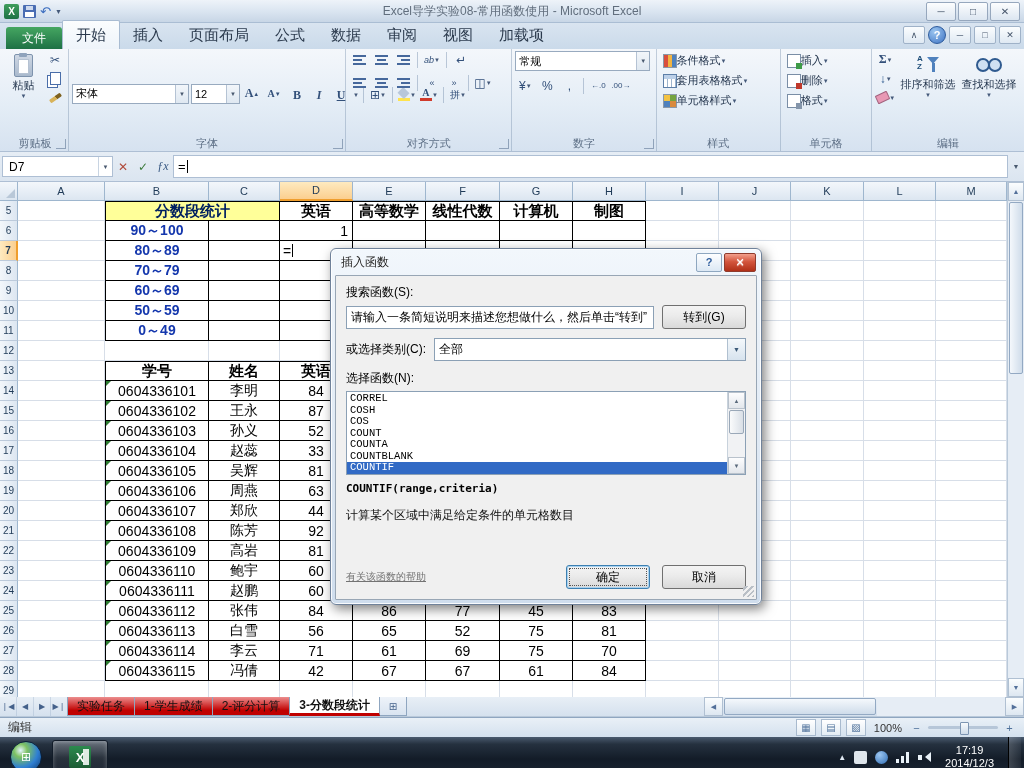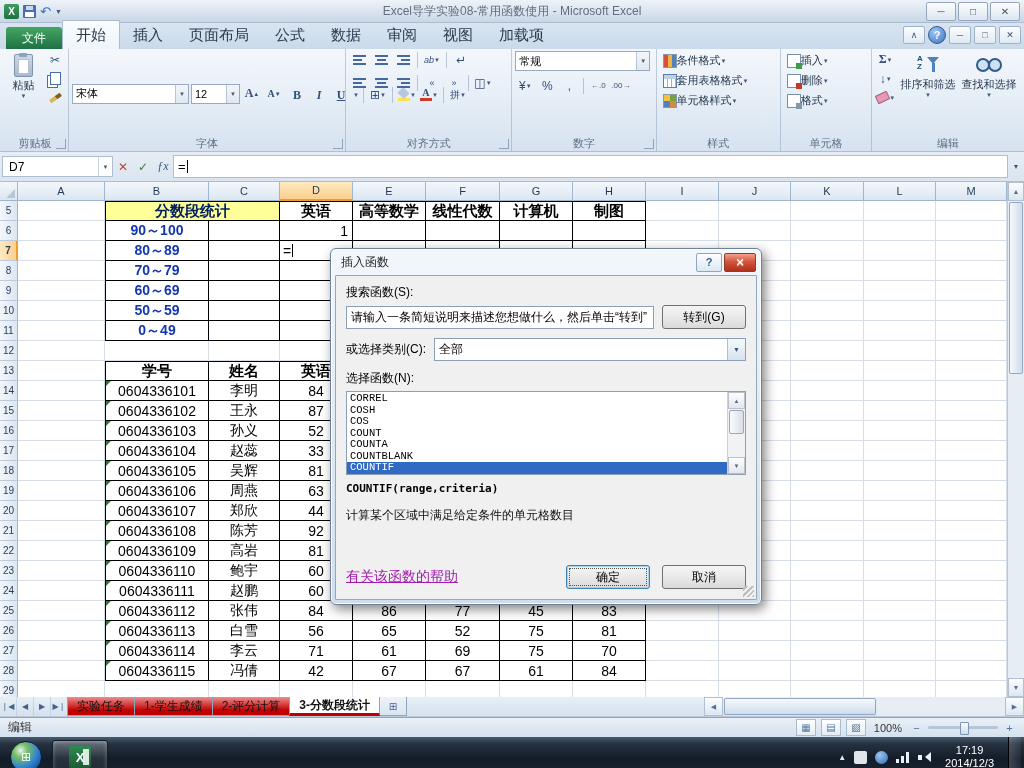--- a/index.html
+++ b/index.html
@@ -234,21 +234,21 @@
   .fitems{flex:1;overflow:hidden;font-family:Liberation Mono, monospace;font-size:10.5px;padding-top:1px}
   .fitem{height:11.5px;line-height:11.5px;padding-left:3px}
   .fitem.sel{background:#316ac5;color:#fff}
   .lscroll{width:17px;border-left:1px solid #c8d2dc;background:#f1f2f4;display:flex;flex-direction:column}
   .lsarrow{height:15px;border:1px solid #b9c2cc;background:linear-gradient(#fdfdfe,#e3e7ec);
     display:flex;align-items:center;justify-content:center;font-size:6px;color:#5a6a7c}
   .lsthumb{height:22px;margin:1px;background:linear-gradient(90deg,#fafbfc,#d9dfe6);border:1px solid #9aa8b8;border-radius:2px}
   .sig{font-family:"DejaVu Sans Mono",monospace;font-size:11px;font-weight:bold;margin:2px 0 12px}
   .desc{font-size:12px;color:#111}
   .dlg-bottom{position:absolute;left:10px;right:10px;bottom:10px;display:flex;align-items:center}
-  .dlink{color:#a21caf;text-decoration:underline;font-size:14px}
+  .dlink{color:#737373;text-decoration:underline;font-size:10px}
   .dlg-bottom .btns{margin-left:auto;display:flex;gap:12px}
 </style>
 </head>
 <body>
 
 <div class="titlebar">
   <div class="qat">
     <span class="app-ico">X</span>
     <span class="ico-save"></span>
     <span class="glyph-undo">↶</span>

